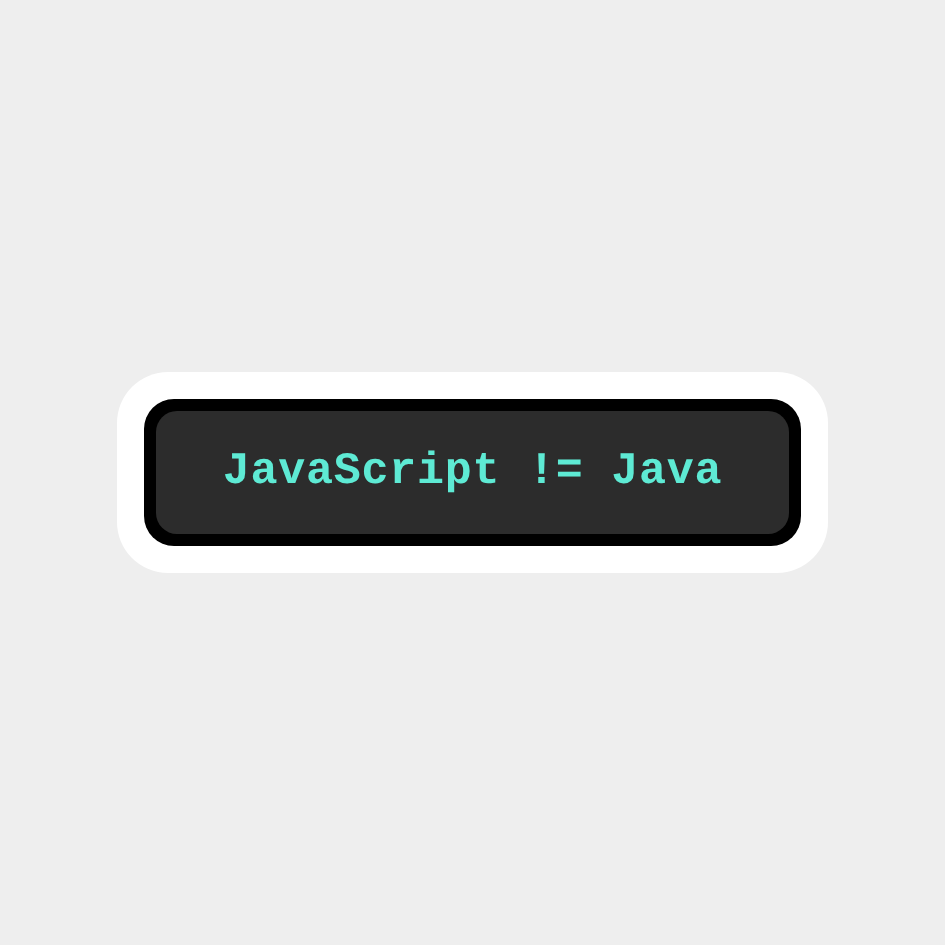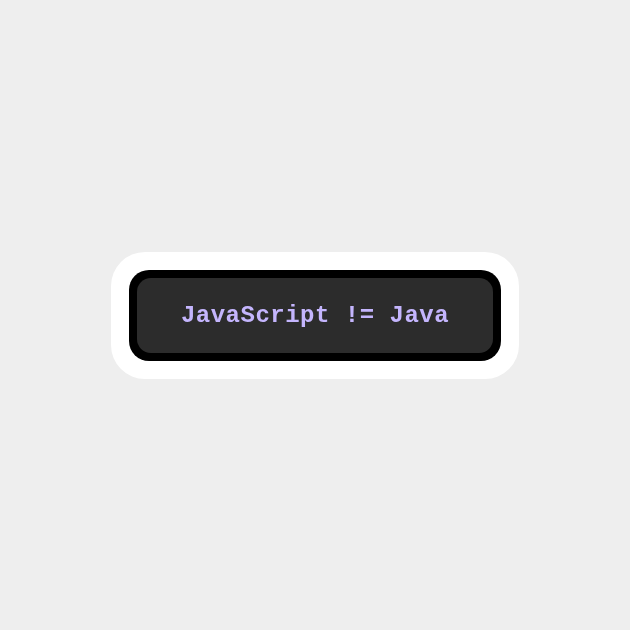--- a/index.html
+++ b/index.html
@@ -23,22 +23,22 @@
     background: #000000;
     border-radius: 20px;
     padding: 8px;
     box-sizing: border-box;
   }
   .sticker-inner {
     background: #2c2c2c;
     border-radius: 14px;
     padding: 24px 44px;
     box-sizing: border-box;
-    color: #c4b5fd;
-    font-size: 24px;
+    color: #5eead4;
+    font-size: 30px;
     font-weight: bold;
     white-space: nowrap;
     letter-spacing: 0.5px;
   }
 </style>
 </head>
 <body>
 
 <div class="sticker-outer">
   <div class="sticker-black">

